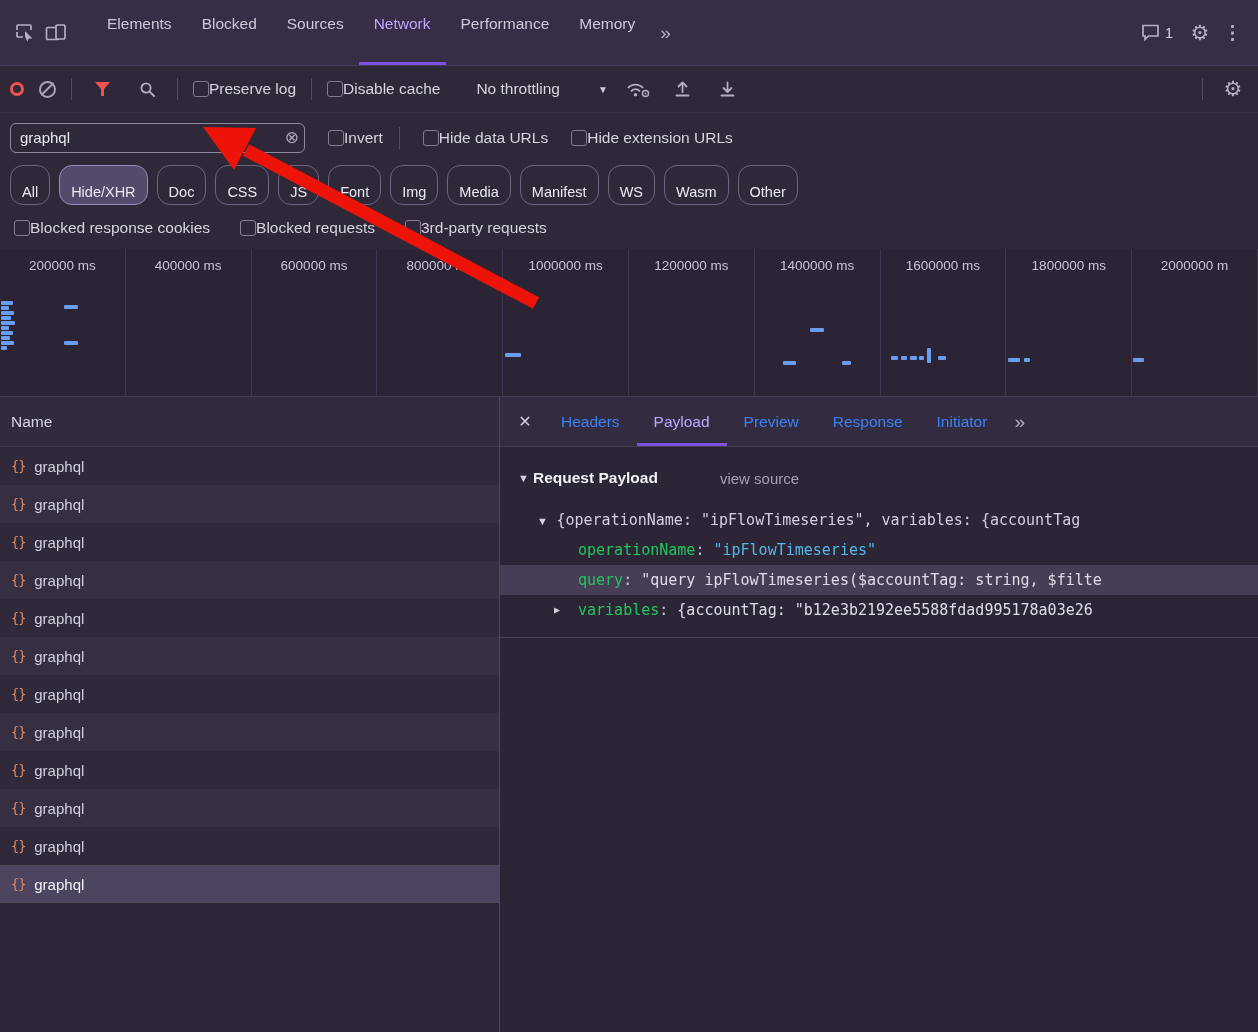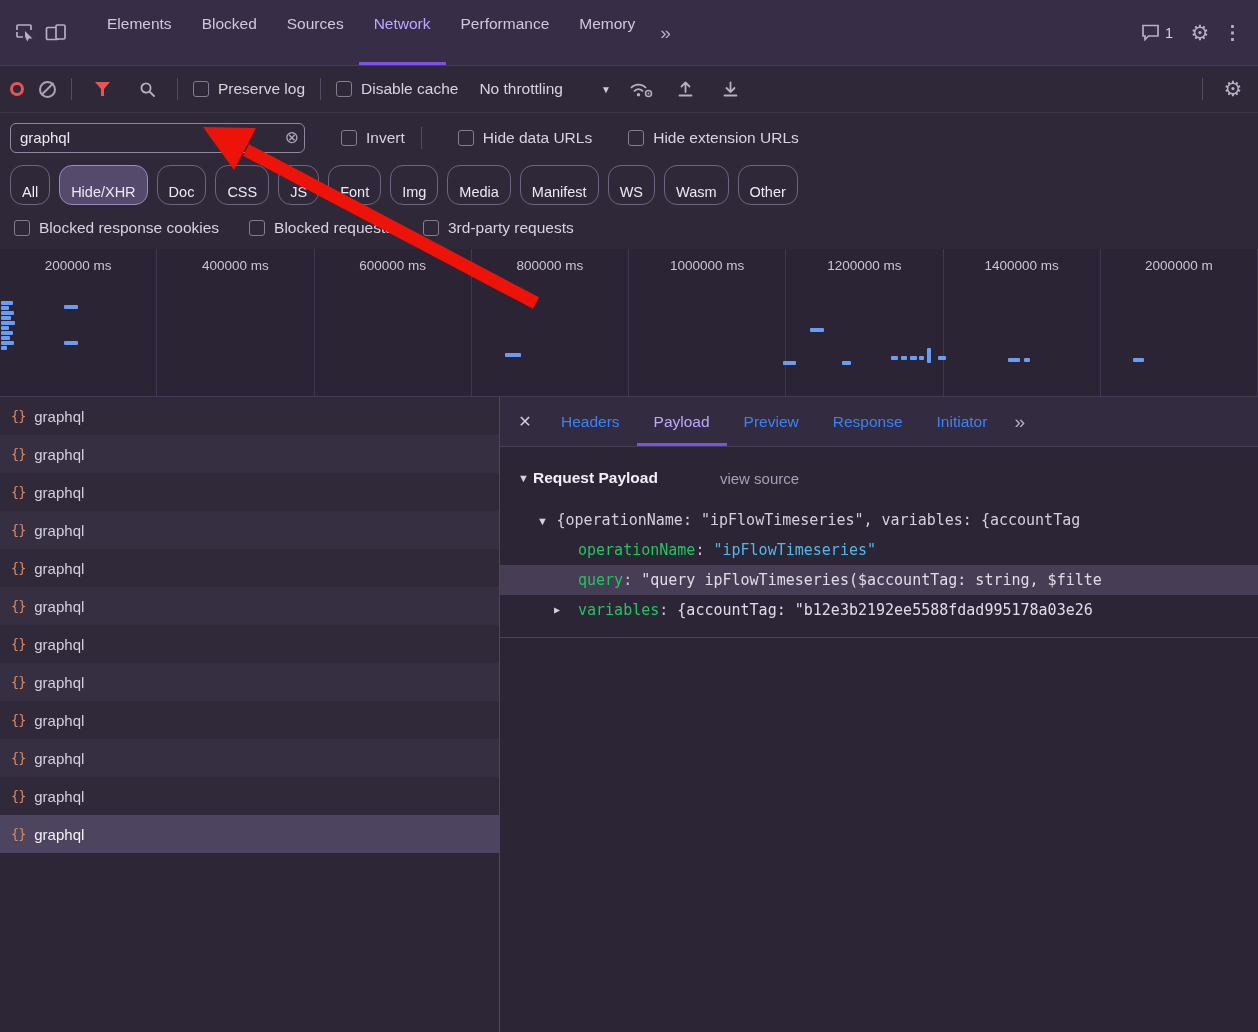--- a/index.html
+++ b/index.html
@@ -31,33 +31,33 @@
   .kebab { font-size:19px; font-weight:bold; color:#b6afc4; padding:0 8px; }
 
   
   .bar { display:flex; align-items:center; background:#2f2839; padding:0 10px; }
   .toolbar2 { height:47px; gap:15px; border-bottom:1px solid #3b3449; }
   .vsep { width:1px; height:22px; background:#524b62; }
   .rec { width:14px; height:14px; border-radius:50%; border:3.5px solid #f05252; }
   .clearbtn { width:17px; height:17px; border:2px solid #a9a2b6; border-radius:50%; position:relative; }
   .clearbtn::after { content:""; position:absolute; left:-2px; top:5.5px; width:17px; height:2px;
     background:#a9a2b6; transform:rotate(-45deg); }
-  .check { display:inline-flex; align-items:center; gap:9px; font-size:15.5px; color:#d8d3e0; }
+  .check { display:inline-flex; align-items:center; font-size:15.5px; color:#d8d3e0; }
   .cb { width:16px; height:16px; border:1.5px solid #837c92; border-radius:3px; background:transparent; flex:none; }
-  .dropdown { display:flex; align-items:center; font-size:15.5px; color:#d8d3e0; margin-left:6px; }
+  .dropdown { display:flex; align-items:center; font-size:15.5px; color:#d8d3e0; margin-left:21px; }
   .caret { font-size:10px; color:#cfc9da; margin-left:38px; }
 
   
   .filterrow { height:49px; gap:16px; }
   .filter-box { position:relative; width:295px; }
   .filter-input { width:295px; height:30px; background:transparent; border:1px solid #8d87a0;
     border-radius:6px; color:#ece8f2; font-size:15px; padding:0 28px 0 9px; outline:none;
     font-family:"Liberation Sans",sans-serif; }
   .clear-x { position:absolute; right:6px; top:5px; font-size:17px; color:#aba4b8; line-height:19px; }
-  .filterrow .check { margin-left:20px; }
+  .filterrow .check { margin-left:7px; }
 
   
   .pillsrow { height:45px; gap:9px; }
   .pill { border:1px solid #6d6580; border-radius:13px; padding:18px 11px 4px;
     font-size:14.5px; color:#ece8f2; white-space:nowrap; }
   .pill.active { background:#554a6b; border-color:#9a8abf; }
 
   
   .extrarow { height:42px; gap:30px; padding-left:14px; }
 
@@ -256,20 +256,22 @@
 
   <div class="timeline">
     <div class="tl-cols" id="tl-cols">
         <div class="tl-col"><span class="tl-label">200000 ms</span></div>
         <div class="tl-col"><span class="tl-label">400000 ms</span></div>
         <div class="tl-col"><span class="tl-label">600000 ms</span></div>
         <div class="tl-col"><span class="tl-label">800000 ms</span></div>
         <div class="tl-col"><span class="tl-label">1000000 ms</span></div>
         <div class="tl-col"><span class="tl-label">1200000 ms</span></div>
         <div class="tl-col"><span class="tl-label">1400000 ms</span></div>
+        <div class="tl-col"><span class="tl-label">1600000 ms</span></div>
+        <div class="tl-col"><span class="tl-label">1800000 ms</span></div>
         <div class="tl-col"><span class="tl-label">2000000 m</span></div>
       </div>
     <div id="tl-bars">
         <div class="tl-bar" style="left: 1px; top: 52px; width: 12px;"></div>
         <div class="tl-bar" style="left: 1px; top: 57px; width: 8px;"></div>
         <div class="tl-bar" style="left: 1px; top: 62px; width: 13px;"></div>
         <div class="tl-bar" style="left: 1px; top: 67px; width: 10px;"></div>
         <div class="tl-bar" style="left: 1px; top: 72px; width: 14px;"></div>
         <div class="tl-bar" style="left: 1px; top: 77px; width: 8px;"></div>
         <div class="tl-bar" style="left: 1px; top: 82px; width: 12px;"></div>
@@ -289,20 +291,21 @@
         <div class="tl-bar" style="left: 927px; top: 99px; width: 4px; height: 15px;"></div>
         <div class="tl-bar" style="left: 938px; top: 107px; width: 8px;"></div>
         <div class="tl-bar" style="left: 1008px; top: 109px; width: 12px;"></div>
         <div class="tl-bar" style="left: 1024px; top: 109px; width: 6px;"></div>
         <div class="tl-bar" style="left: 1133px; top: 109px; width: 11px;"></div>
       </div>
   </div>
 
   <div class="main">
     <div class="left">
+      <div class="name-header">Name</div>
       <div id="req-list">
           <div class="req-row">
             <span class="req-icon">{}</span>
             <span class="req-name">graphql</span>
           </div>
           <div class="req-row odd">
             <span class="req-icon">{}</span>
             <span class="req-name">graphql</span>
           </div>
           <div class="req-row">

